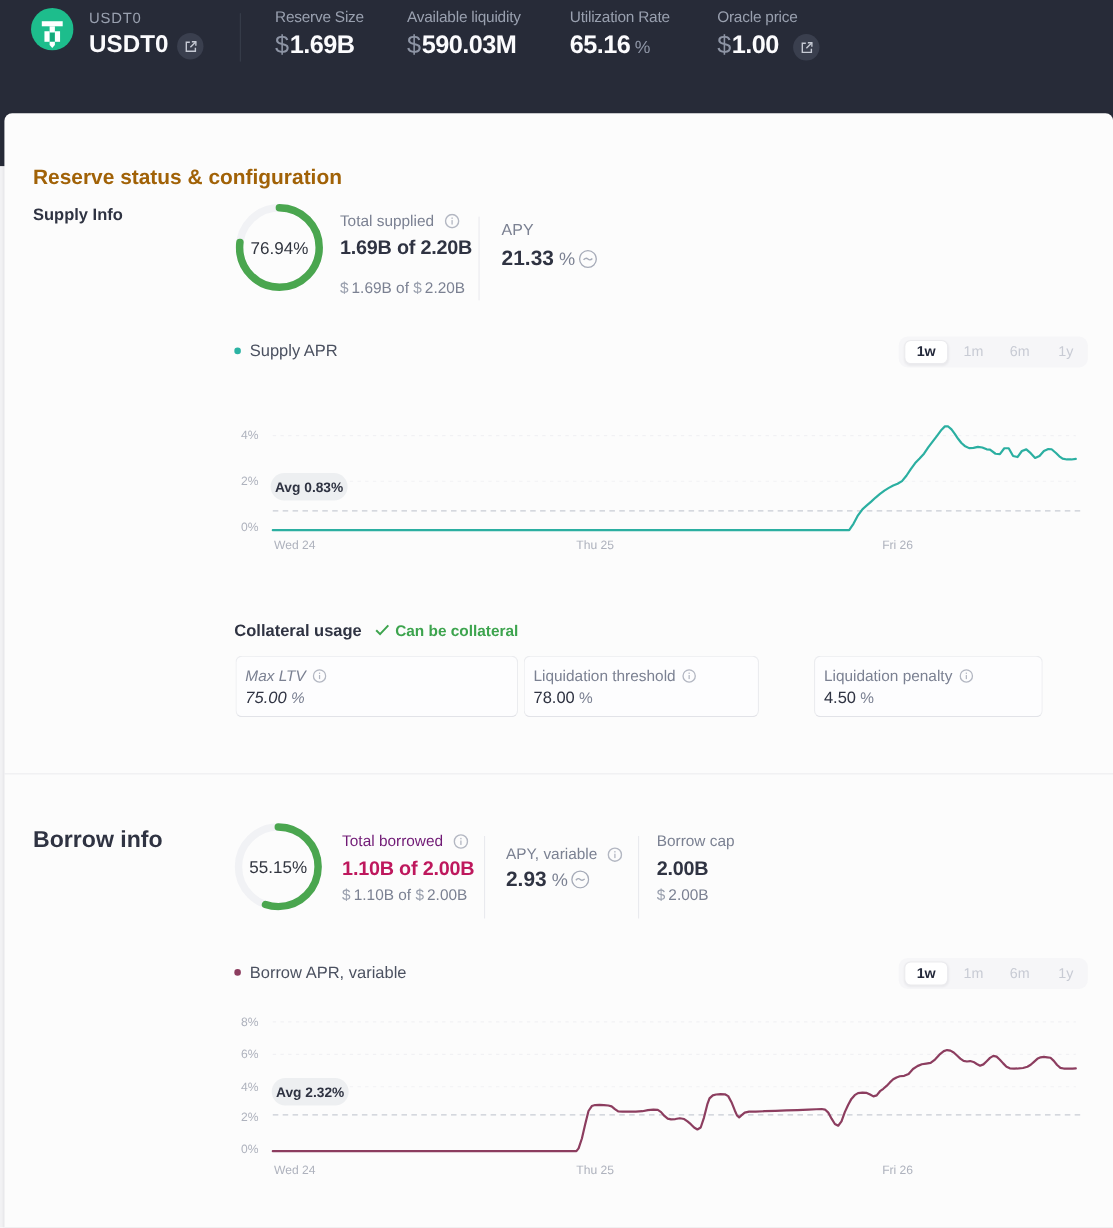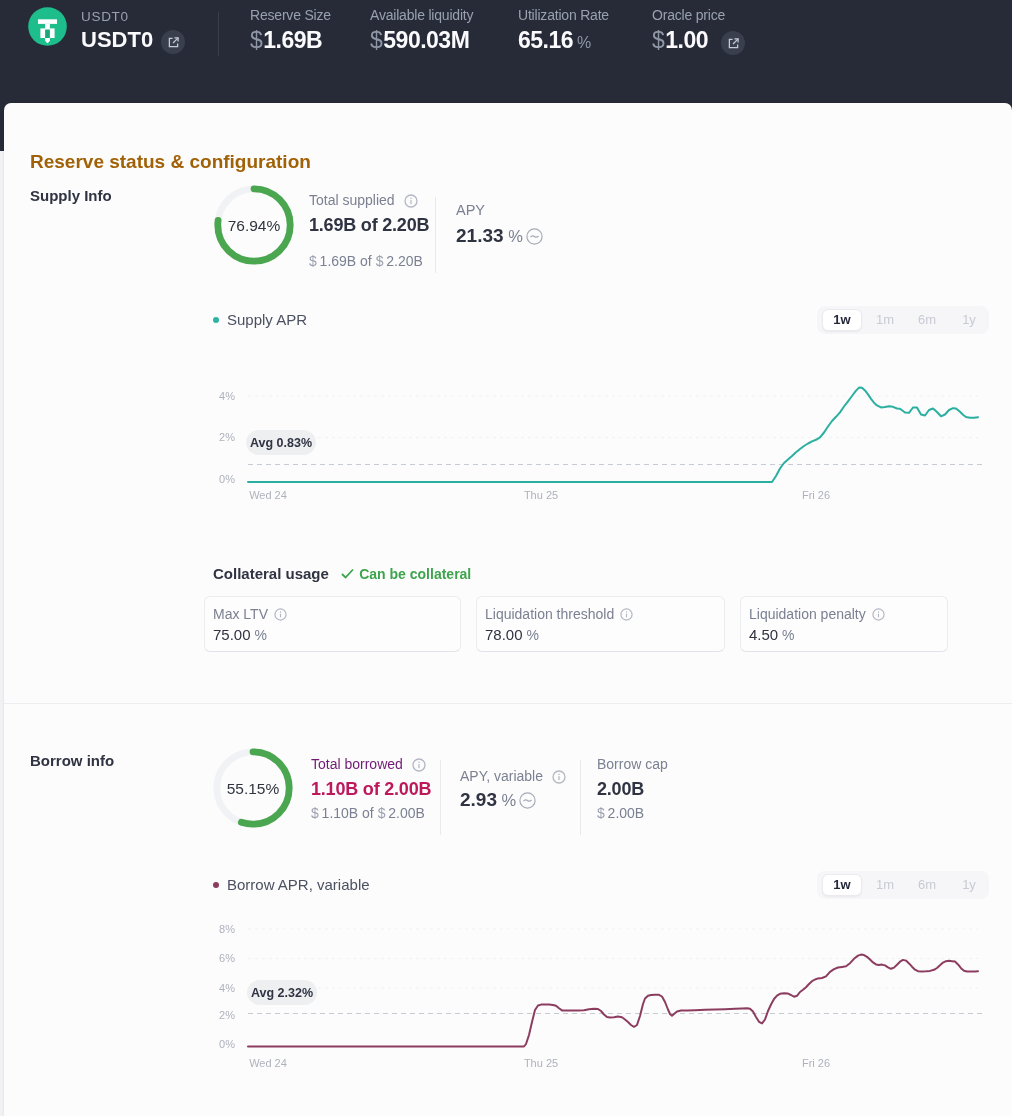--- a/index.html
+++ b/index.html
@@ -123,48 +123,48 @@
     </g>
   </svg>
 
   <div style="position:absolute;left:209px;top:462px;font-size:15px;font-weight:bold;color:#2f3342;">Collateral usage
     <svg width="15" height="13" viewBox="0 0 15 13" style="vertical-align:-1px;margin-left:7px;">
         <path d="M2 7 L5.5 10.5 L13 2.5" fill="none" stroke="#3da44e" stroke-width="1.8"></path>
       </svg>
     <span style="color:#3da44e;font-size:14px;">Can be collateral</span>
   </div>
 
-  <div class="cbox" style="left:200px;width:257px;">
+  <div class="cbox" style="left:210px;width:257px;font-style:italic;">
     <div class="cboxlab">Max LTV <svg width="13" height="13" viewBox="0 0 14 14" style="vertical-align:-2px;margin-left:2px">
           <circle cx="7" cy="7" r="6" fill="none" stroke="#b3b7c2" stroke-width="1.3"></circle>
           <rect x="6.4" y="6.1" width="1.2" height="4" fill="#b3b7c2"></rect>
           <rect x="6.4" y="3.7" width="1.2" height="1.3" fill="#b3b7c2"></rect>
         </svg></div>
     <div class="cboxval">75.00<span class="vpct"> %</span></div>
   </div>
-  <div class="cbox" style="left:472px;width:249px;">
+  <div class="cbox" style="left:472px;width:214px;">
     <div class="cboxlab">Liquidation threshold <svg width="13" height="13" viewBox="0 0 14 14" style="vertical-align:-2px;margin-left:2px">
           <circle cx="7" cy="7" r="6" fill="none" stroke="#b3b7c2" stroke-width="1.3"></circle>
           <rect x="6.4" y="6.1" width="1.2" height="4" fill="#b3b7c2"></rect>
           <rect x="6.4" y="3.7" width="1.2" height="1.3" fill="#b3b7c2"></rect>
         </svg></div>
     <div class="cboxval">78.00<span class="vpct"> %</span></div>
   </div>
   <div class="cbox" style="left:736px;width:208px;">
     <div class="cboxlab">Liquidation penalty <svg width="13" height="13" viewBox="0 0 14 14" style="vertical-align:-2px;margin-left:2px">
           <circle cx="7" cy="7" r="6" fill="none" stroke="#b3b7c2" stroke-width="1.3"></circle>
           <rect x="6.4" y="6.1" width="1.2" height="4" fill="#b3b7c2"></rect>
           <rect x="6.4" y="3.7" width="1.2" height="1.3" fill="#b3b7c2"></rect>
         </svg></div>
     <div class="cboxval">4.50<span class="vpct"> %</span></div>
   </div>
 
   <sep style="left:0; top:600px; height:1px; width:1008px; background:#ededf0;"></sep>
 
-  <div style="position:absolute;left:26px;top:649px;font-size:15px;font-weight:bold;color:#2f3342;">Borrow info</div>
+  <div style="position:absolute;left:26px;top:649px;font-size:21px;font-weight:bold;color:#2f3342;">Borrow info</div>
 
   <svg style="position:absolute;left:209px;top:645px" width="80" height="80" viewBox="0 0 80 80">
     <circle cx="40" cy="40" r="36.2" fill="none" stroke="#f1f2f5" stroke-width="6.8"></circle>
     <circle cx="40" cy="40" r="36.2" fill="none" stroke="#4aa64f" stroke-width="6.8" stroke-dasharray="125.4 102.6" stroke-linecap="round" transform="rotate(-90 40 40)"></circle>
     <text x="40" y="46" text-anchor="middle" font-size="15.5" fill="#31353f">55.15%</text>
   </svg>
 
   <div style="position:absolute;left:307px;top:653px;font-size:14px;color:#701a75;">Total borrowed
     <svg width="14" height="14" viewBox="0 0 14 14" style="vertical-align:-3px;margin-left:5px">
         <circle cx="7" cy="7" r="6" fill="none" stroke="#b3b7c2" stroke-width="1.3"></circle>

